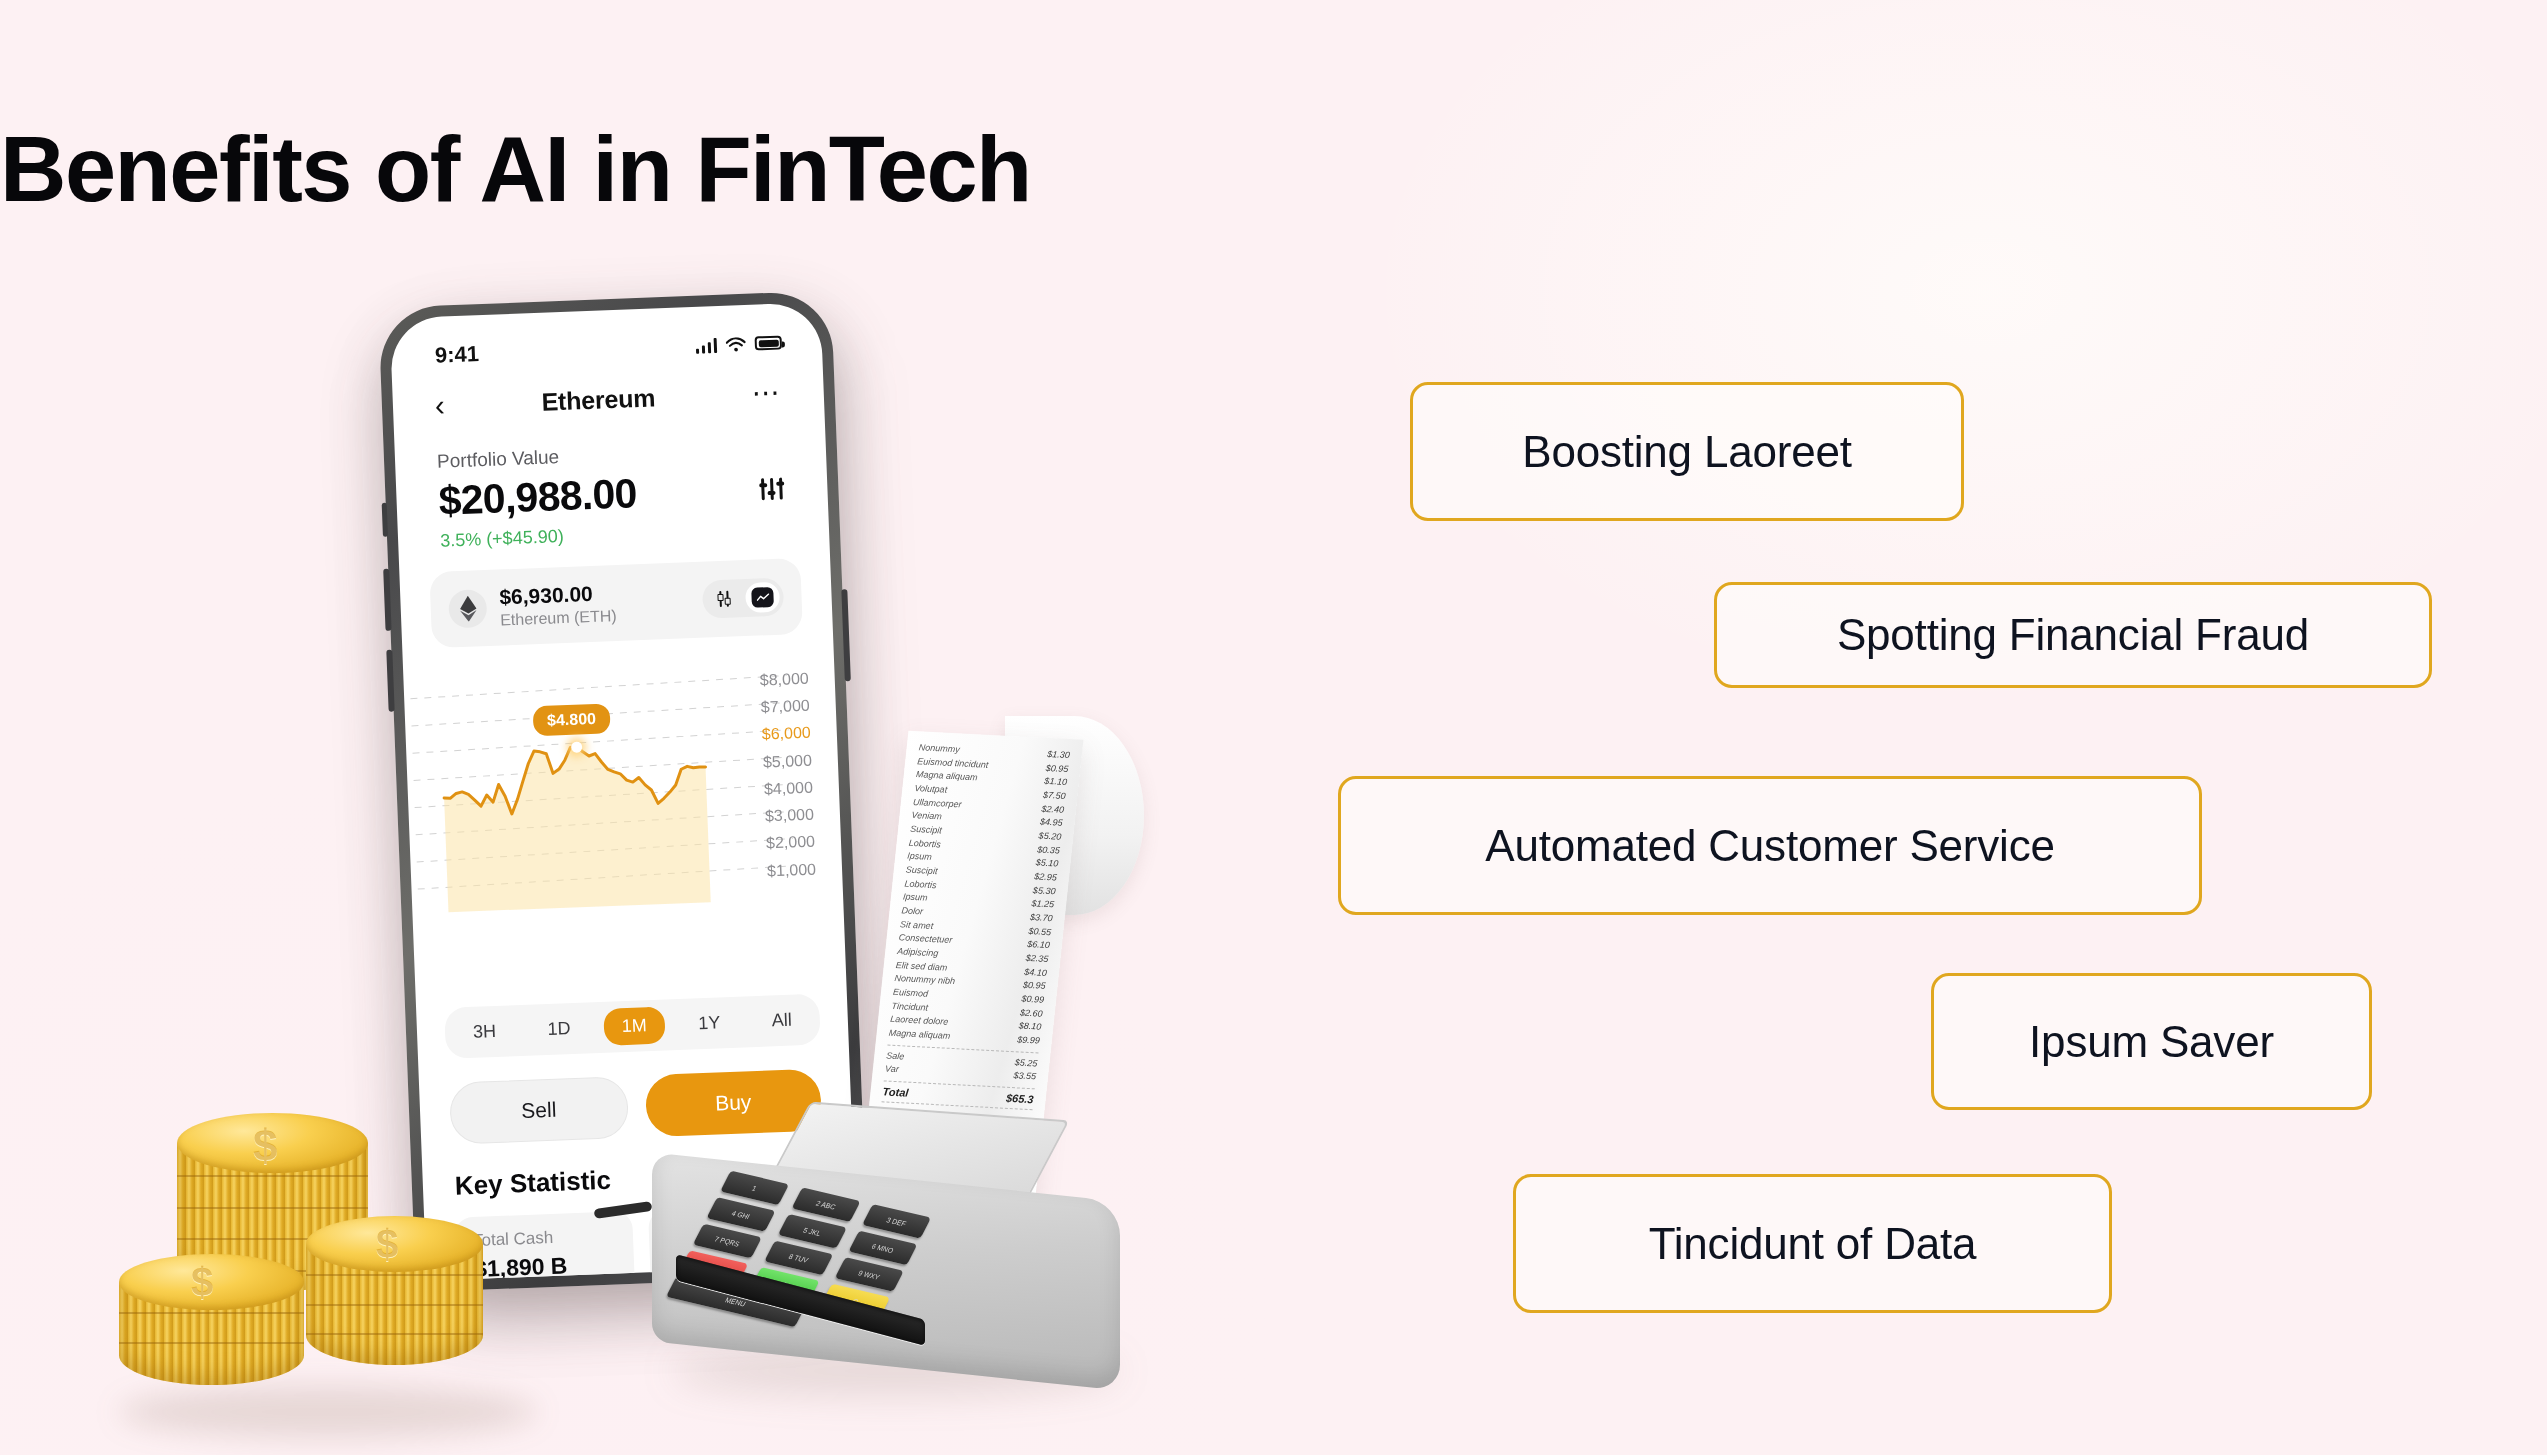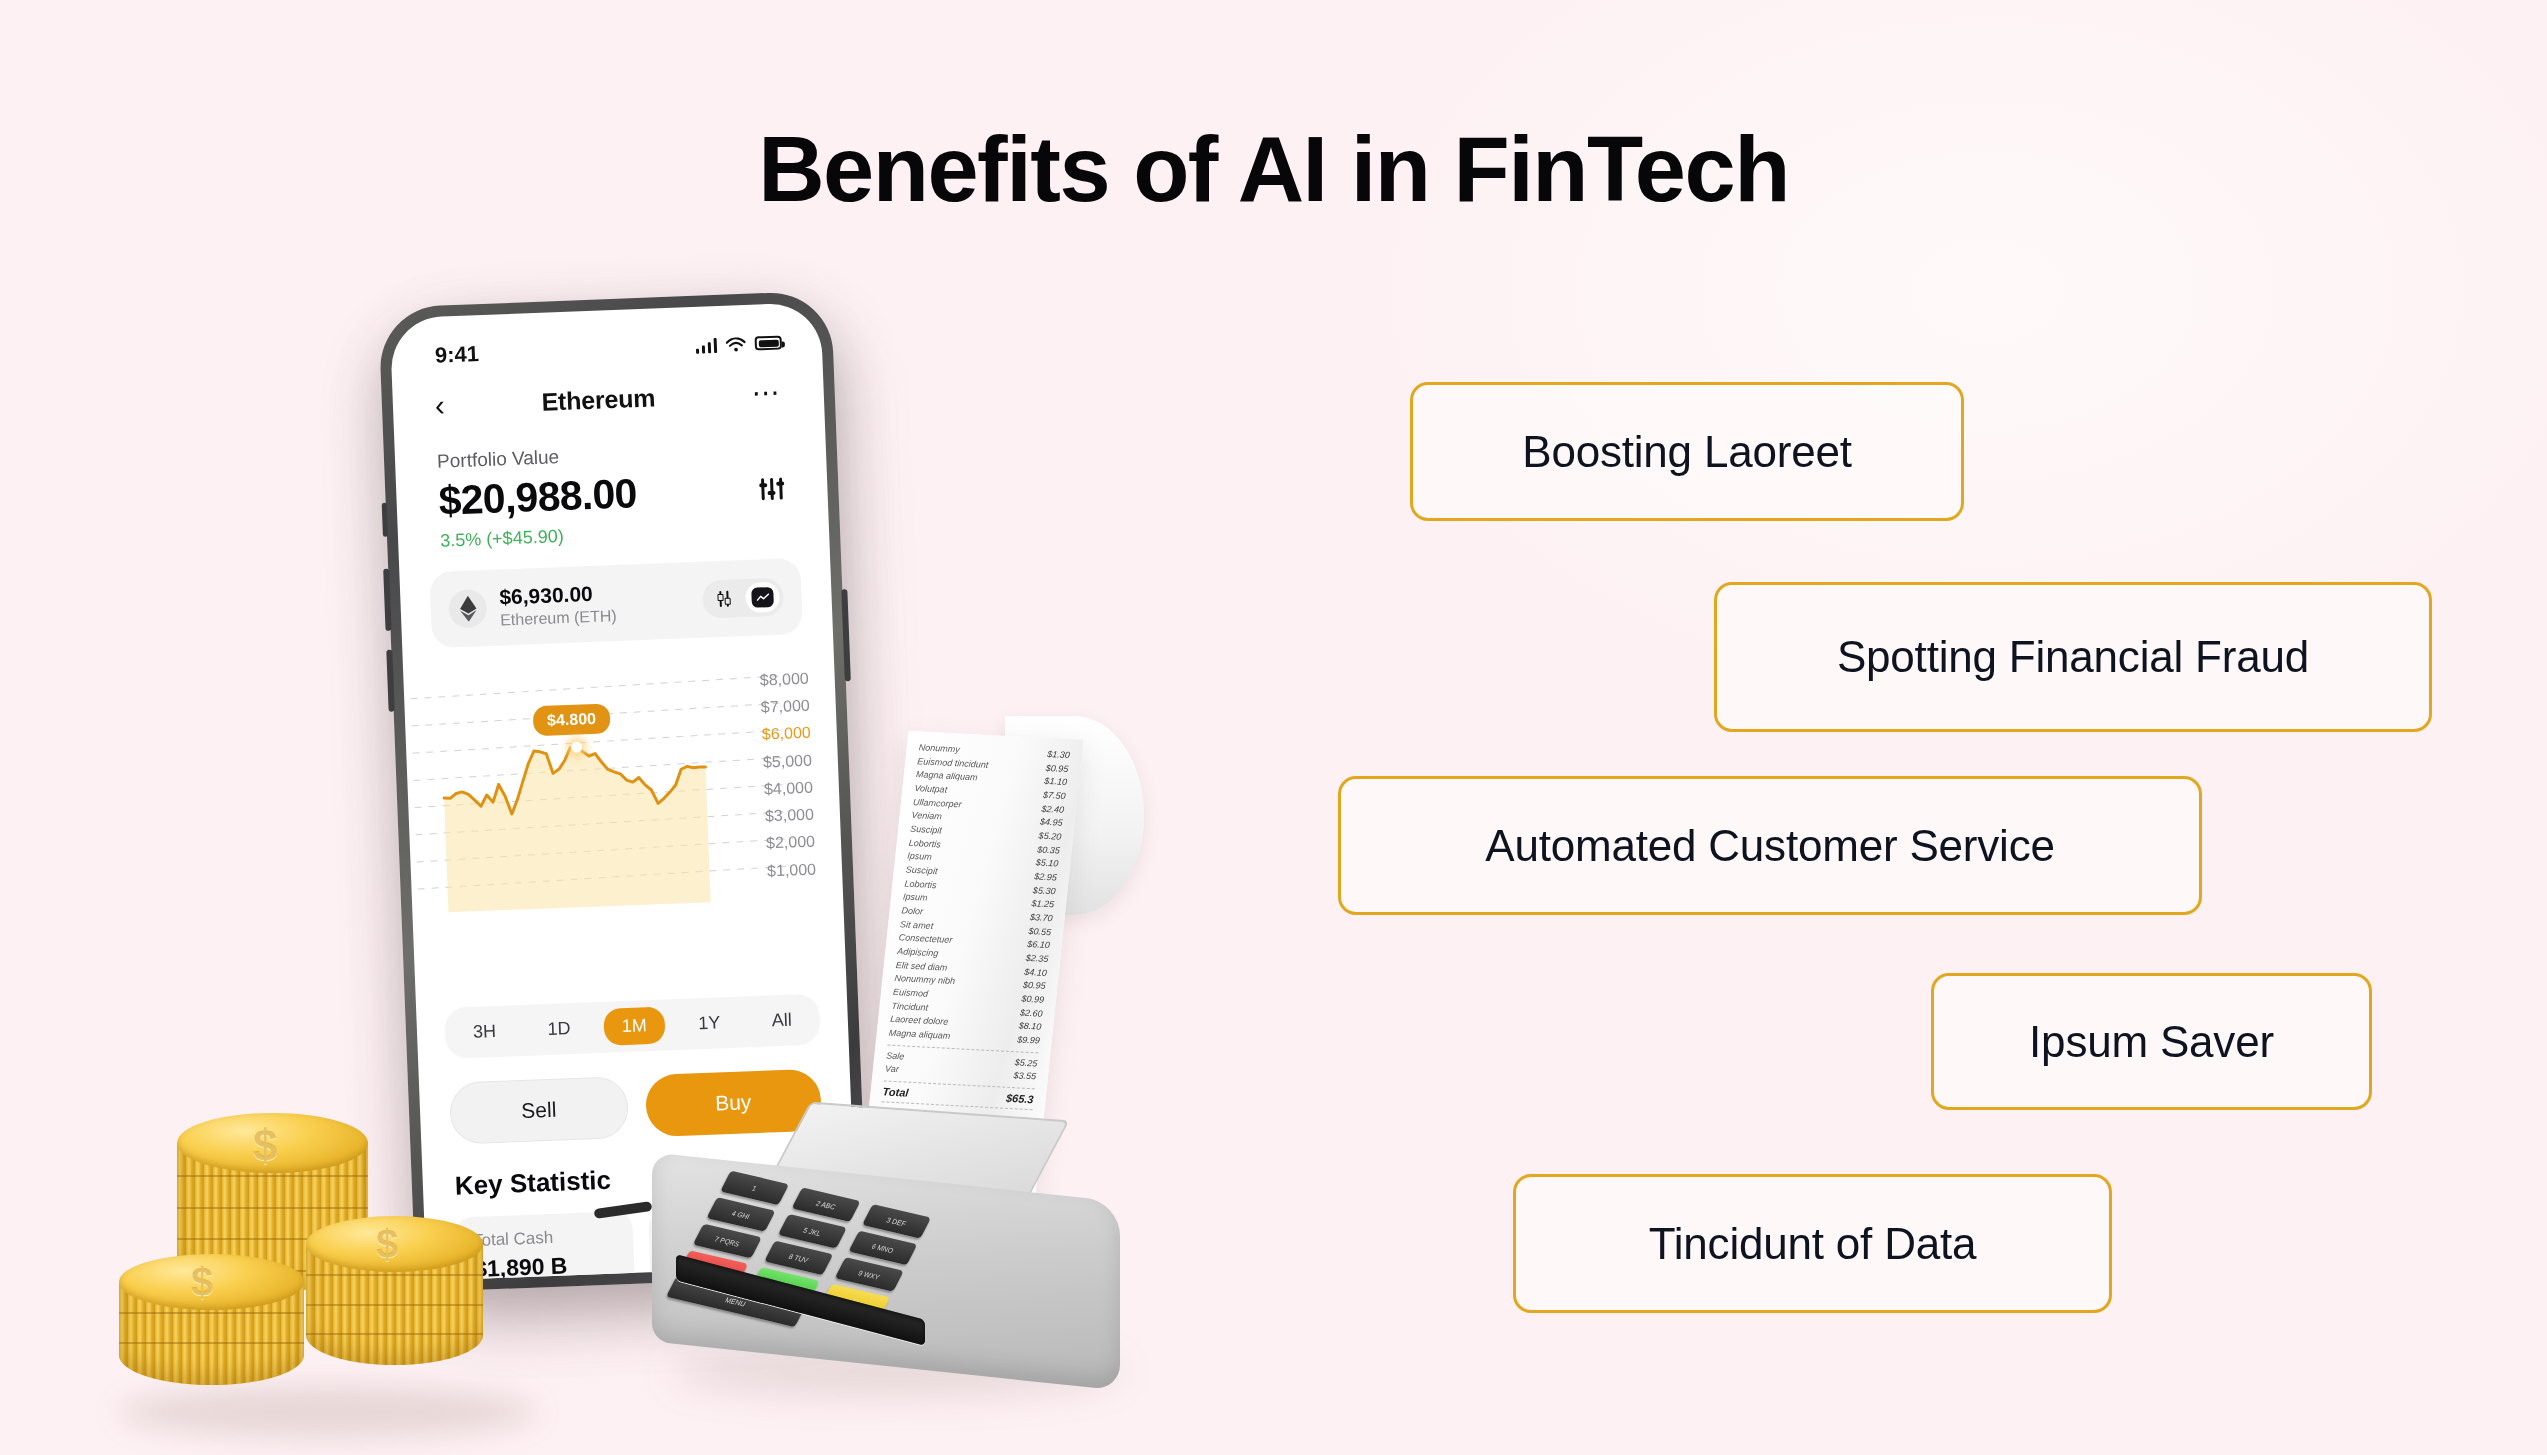--- a/index.html
+++ b/index.html
@@ -15,21 +15,20 @@
     background:
       radial-gradient(896px 597px at 78% 20%, rgba(255,252,250,0.85), rgba(255,255,255,0) 70%),
       radial-gradient(1095px 796px at 20% 90%, rgba(253,240,243,0.9), rgba(255,255,255,0) 70%);
     pointer-events: none;
   }
 
   
   .page-title {
     position: absolute;
     top: 117px; left: 0; width: 100%;
-    text-align: center;
     font-size: 92px;
     font-weight: 700;
     letter-spacing: -1.5px;
     color: #07070a;
     font-family: "Liberation Sans", sans-serif;
   }
 
   
   .benefit-box {
     position: absolute;
@@ -38,21 +37,21 @@
     border-radius: 18px;
     background: rgba(255,253,252,0.55);
     color: #0e1320;
     font-size: 44px;
     font-weight: 400;
     letter-spacing: -0.2px;
     padding: 0 34px;
     white-space: nowrap;
   }
   #bb0 { left: 1410px; top: 382px; width: 554px; height: 139px; }
-  #bb1 { left: 1714px; top: 582px; width: 718px; height: 150px; }
+  #bb1 { left: 1714px; top: 582px; width: 718px; height: 106px; }
   #bb2 { left: 1338px; top: 776px; width: 864px; height: 139px; }
   #bb3 { left: 1931px; top: 973px; width: 441px; height: 137px; }
   #bb4 { left: 1513px; top: 1174px; width: 599px; height: 139px; }
 
   
   .phone-wrap {
     position: absolute;
     left: 378px; top: 299px;
     width: 466px; height: 1005px;
     transform: rotate(-2.2deg);

